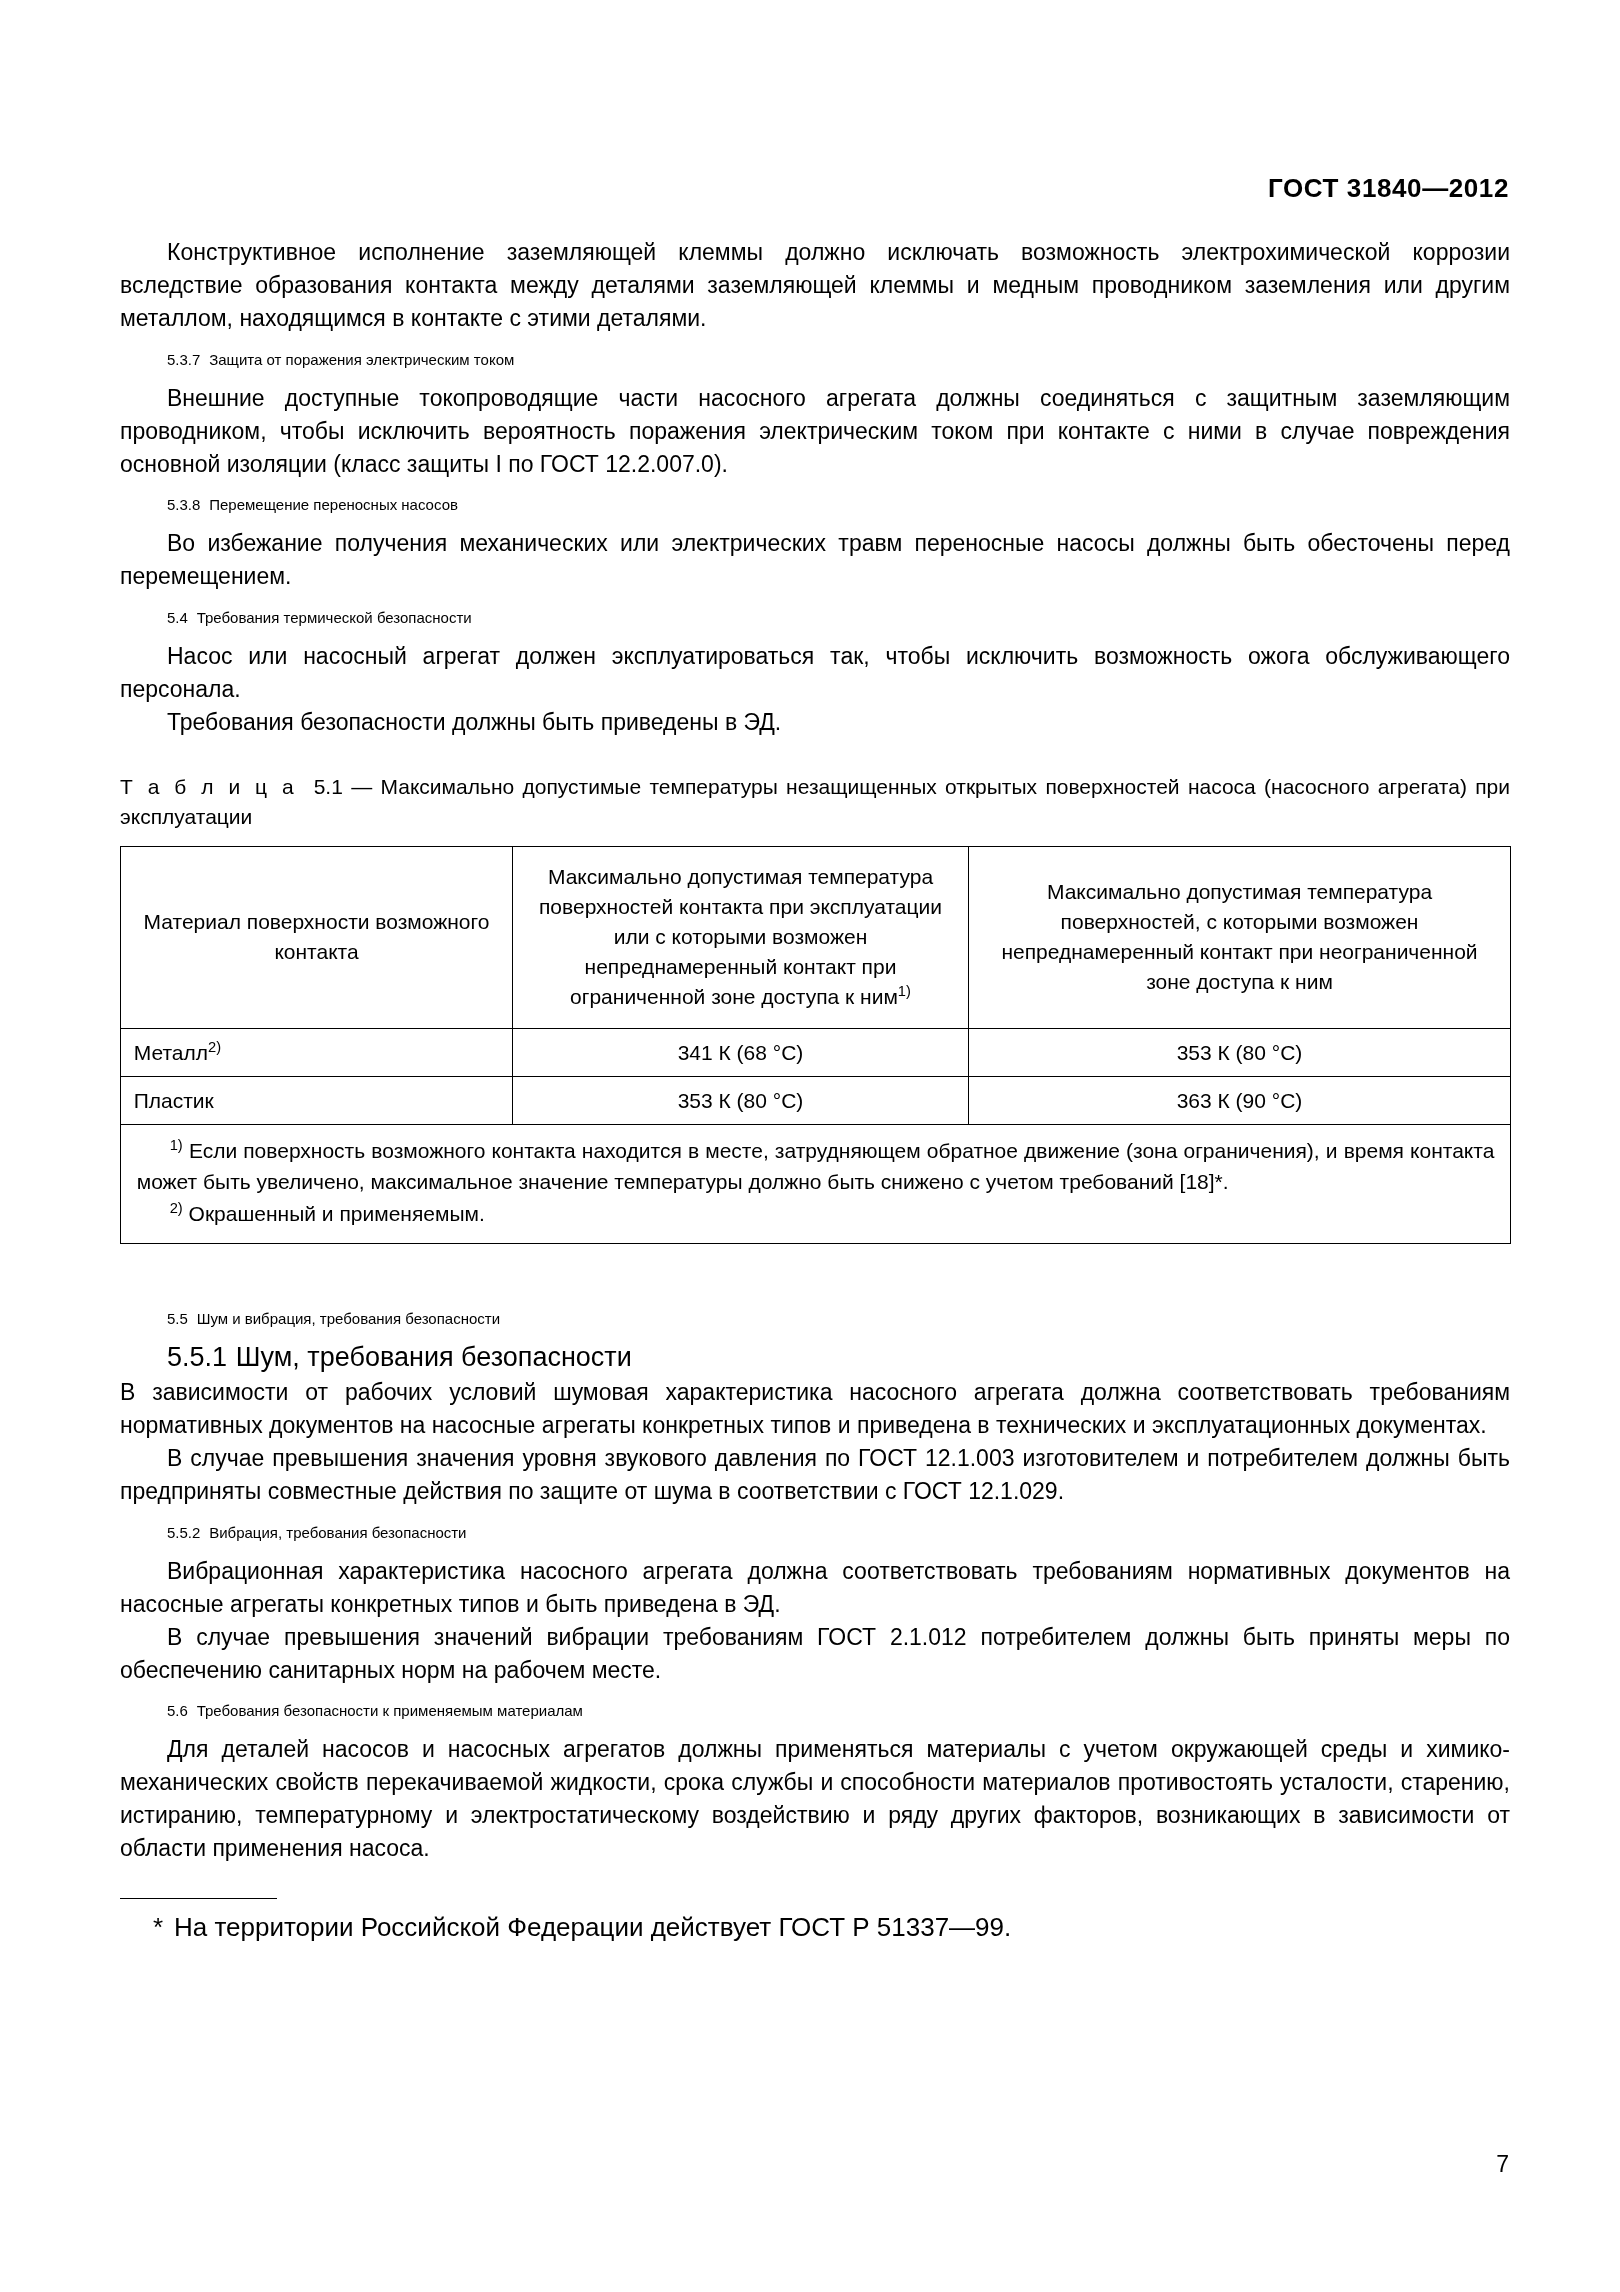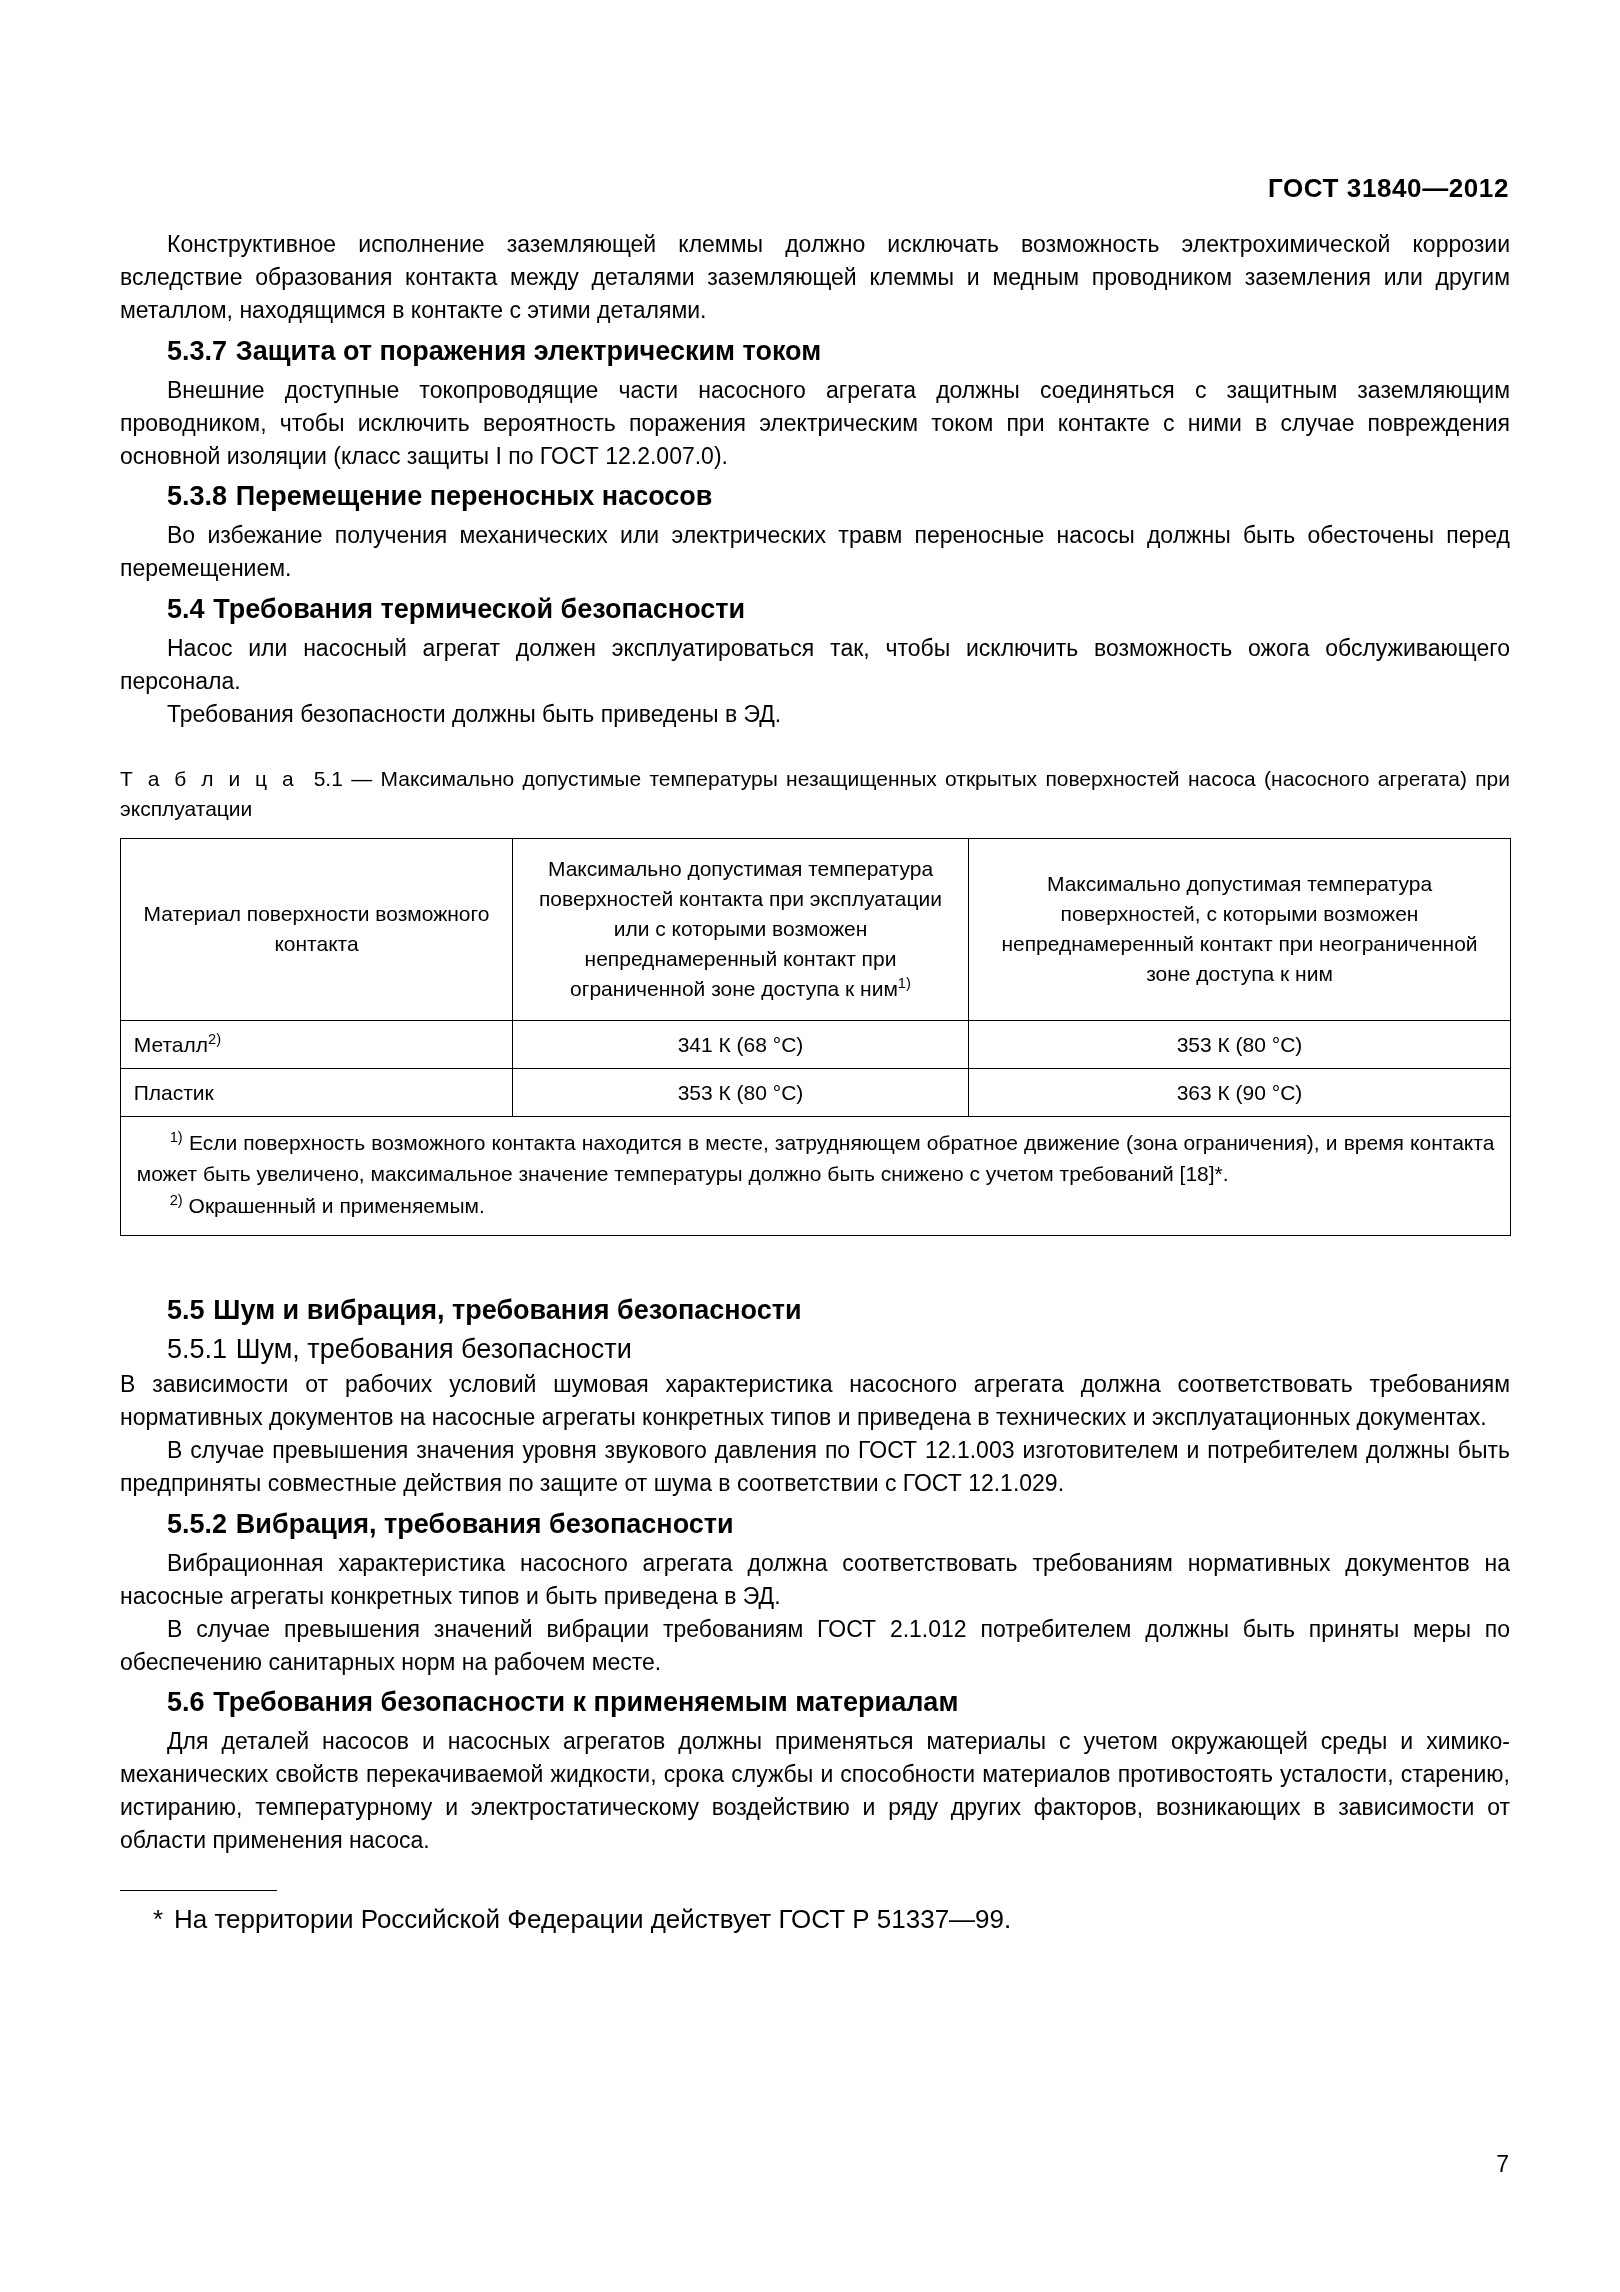--- a/index.html
+++ b/index.html
@@ -44,23 +44,23 @@
     font-size: 23px;
     line-height: 33px;
     text-align: justify;
     text-indent: 47px;
     margin: 0 0 0 0;
     hyphens: manual;
   }
   .para.noindent { text-indent: 0; }
 
   .heading {
-    font-size: 27px;
+    font-size: 15px;
     line-height: 33px;
-    font-weight: bold;
+    font-weight: normal;
     text-indent: 47px;
     margin: 7.8px 0 5.9px 0;
   }
   .subheading {
     font-size: 27px;
     line-height: 33px;
     font-weight: normal;
     text-indent: 47px;
     margin: 5.9px 0 2px 0;
   }
@@ -149,21 +149,21 @@
     font-size: 23px;
   }
 </style>
 </head>
 <body>
 
 <div class="page">
 
   <div class="doc-header">ГОСТ  31840—2012</div>
 
-  <div class="content" style="top:212px;">
+  <div class="content" style="top:220px;">
 
     <p class="para">Конструктивное исполнение заземляющей клеммы должно исключать возможность электрохими­ческой коррозии вследствие образования контакта между деталями заземляющей клеммы и медным проводником заземления или другим металлом, находящимся в контакте с этими деталями.</p>
 
     <div class="heading">
       <span class="num">5.3.7</span><span>Защита от поражения электрическим током</span>
     </div>
 
     <p class="para">Внешние доступные токопроводящие части насосного агрегата должны соединяться с защитным заземляющим проводником, чтобы исключить вероятность поражения электрическим током при контак­те с ними в случае повреждения основной изоляции (класс защиты I по ГОСТ 12.2.007.0).</p>
 
     <div class="heading">

